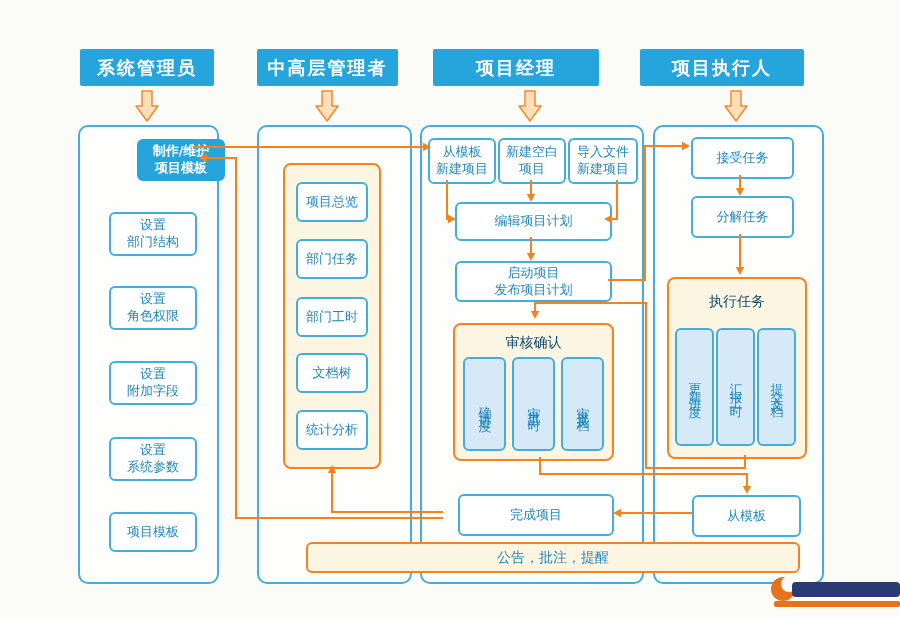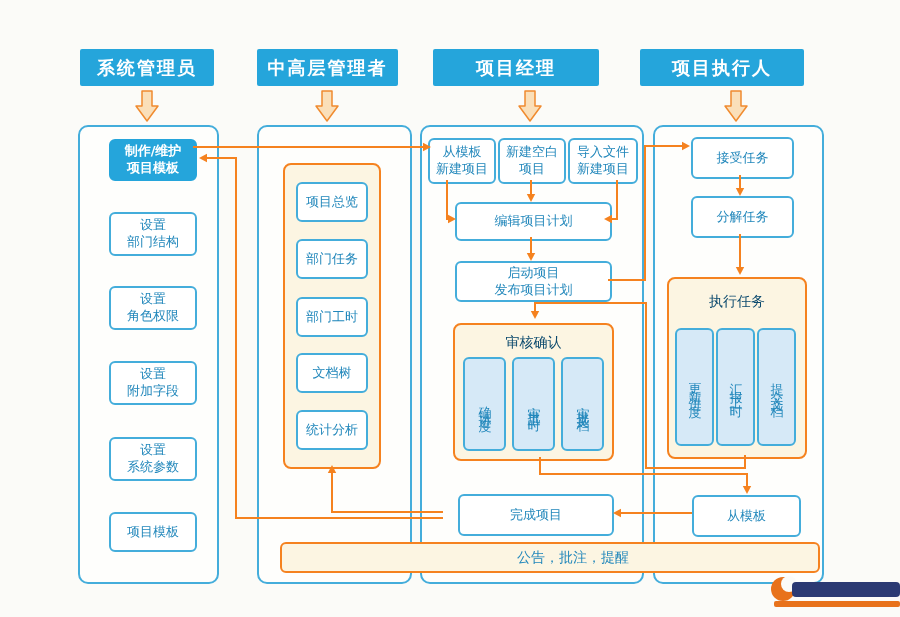--- a/index.html
+++ b/index.html
@@ -14,21 +14,21 @@
     font-weight:bold;font-size:18px;letter-spacing:2px;
   }
   .lane{
     position:absolute;border:2px solid #44ADDB;border-radius:10px;background:#FEFEFC;
   }
   .node{
     position:absolute;border:2px solid #44ADDB;border-radius:6px;background:#fff;
     color:#2187BB;display:flex;align-items:center;justify-content:center;
     text-align:center;font-size:13px;line-height:1.3;white-space:pre-line;
   }
-  .node.filled{background:#25A5DB;border-color:#25A5DB;color:#fff;font-weight:bold;}
+  .node.filled{background:#25A5DB;border-color:#25A5DB;color:#fff;font-weight:bold;margin-left:28px;}
   .group{
     position:absolute;border:2px solid #F5821F;border-radius:8px;background:#FCF5E2;
   }
   .group-title{
     position:absolute;color:#0c4a6e;font-size:14px;text-align:center;width:100%;
   }
   .vnode{
     position:absolute;border:2px solid #44ADDB;border-radius:6px;background:#D6E9F7;
     color:#2187BB;display:flex;align-items:center;justify-content:center;
     writing-mode:vertical-lr;text-orientation:upright;font-size:13px;letter-spacing:4px;
@@ -99,21 +99,21 @@
 
   <div class="group" style="left:667px;top:277px;width:136px;height:178px;">
     <div class="group-title" style="top:14px;">执行任务</div>
   </div>
   <div class="vnode tall" style="left:675px;top:328px;width:35px;height:114px;">更新进度</div>
   <div class="vnode tall" style="left:716px;top:328px;width:35px;height:114px;">汇报工时</div>
   <div class="vnode tall" style="left:757px;top:328px;width:35px;height:114px;">提交文档</div>
 
   <div class="node" style="left:692px;top:495px;width:105px;height:38px;">从模板</div>
 
-  <div class="notice" style="left:280px;top:542px;width:490px;height:27px;padding-left:46px;">公告，批注，提醒</div>
+  <div class="notice" style="left:306px;top:542px;width:490px;height:27px;">公告，批注，提醒</div>
 
   <svg class="overlay" width="900" height="617" viewBox="0 0 900 617">
 
     <g fill="#FADFB9" stroke="#F08B2F" stroke-width="1.5" stroke-linejoin="round">
       <polygon points="142,91 152,91 152,106 158,106 147,121 136,106 142,106"></polygon>
       <polygon points="322,91 332,91 332,106 338,106 327,121 316,106 322,106"></polygon>
       <polygon points="525,91 535,91 535,106 541,106 530,121 519,106 525,106"></polygon>
       <polygon points="731,91 741,91 741,106 747,106 736,121 725,106 731,106"></polygon>
     </g>
 

